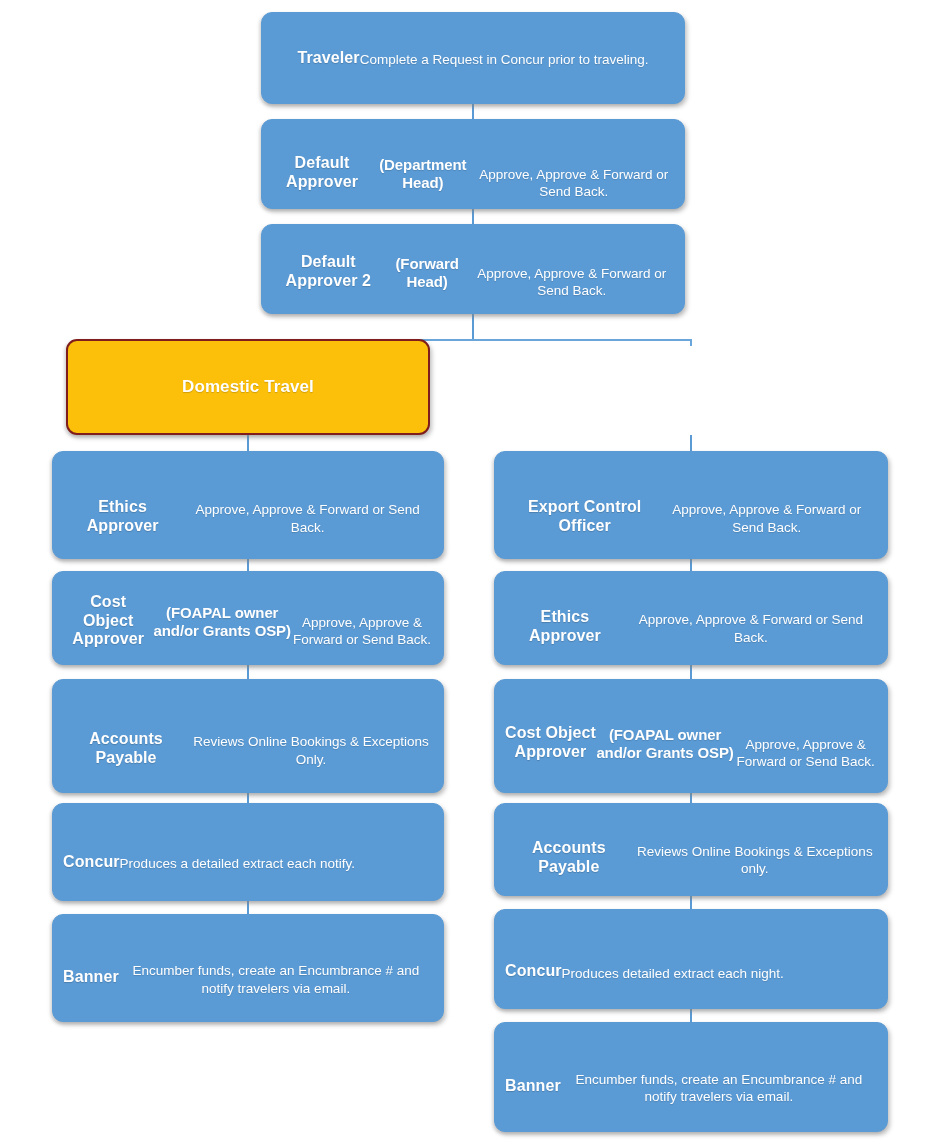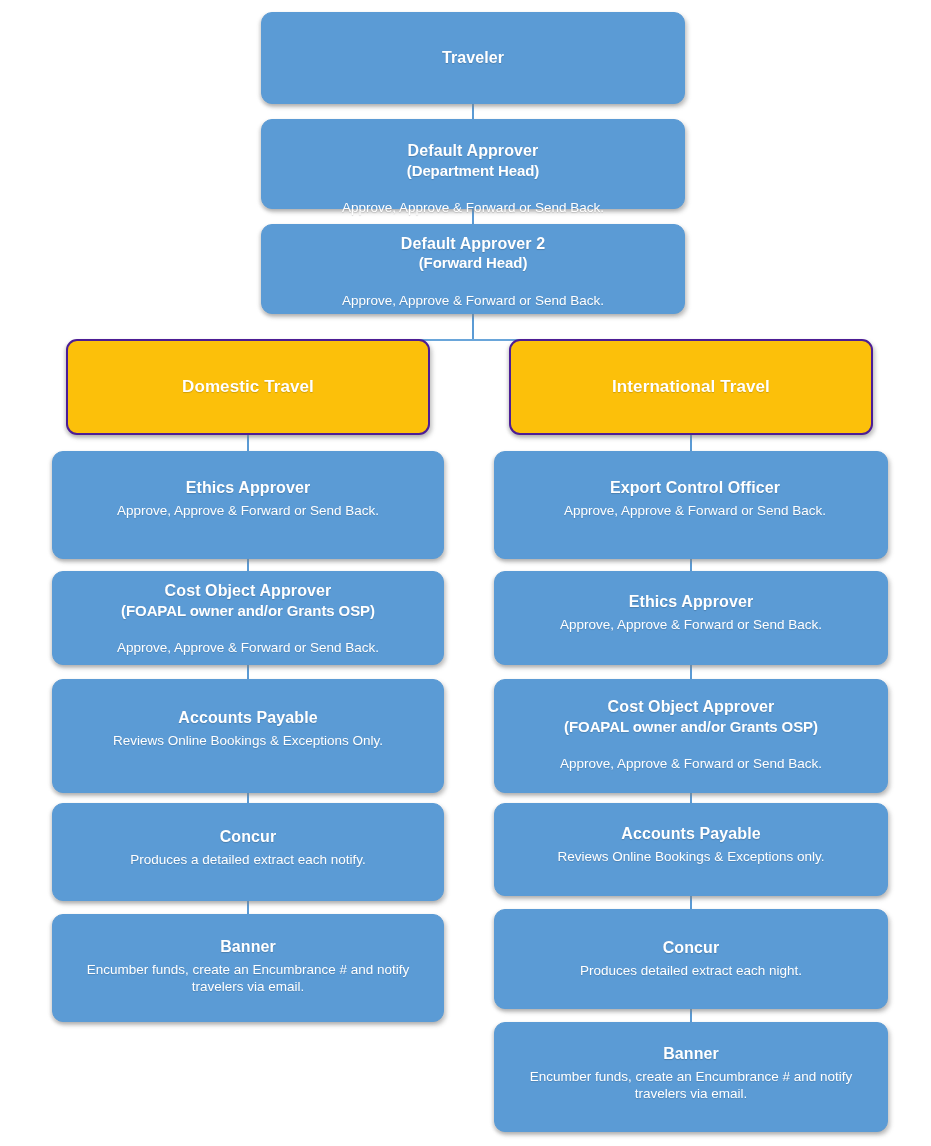--- a/index.html
+++ b/index.html
@@ -32,36 +32,36 @@
   .conn-h { height: 2px; }
   .conn-light { background: #6aa6da; }
 
   
   .node {
     position: absolute;
     box-sizing: border-box;
     border-radius: 11px;
     z-index: 3;
     display: flex;
-    flex-direction: column;
+    flex-direction: row;
     justify-content: center;
     align-items: center;
     text-align: center;
     color: #ffffff;
     box-shadow: 2px 3px 4px rgba(120,120,120,0.45),
                 -2px 2px 3px rgba(150,150,150,0.30);
     padding: 4px 10px;
   }
   .node.blue {
     background: #5B9BD5;
     border: 1px solid #5B9BD5;
   }
   .node.orange {
     background: #FCC00A;
-    border: 2px solid #4c1d95;
+    border: 2px solid #7f1d1d;
   }
 
   .node .title {
     font-weight: bold;
     font-size: 16px;
     line-height: 1.18;
     letter-spacing: 0.1px;
     text-shadow: 0 1px 1px rgba(0,0,0,0.18);
   }
   .node.orange .title {
@@ -109,41 +109,39 @@
 
   <div class="conn conn-v" style="left:690px; top:435px; height:16px;"></div>
   <div class="conn conn-v" style="left:690px; top:559px; height:12px;"></div>
   <div class="conn conn-v" style="left:690px; top:665px; height:14px;"></div>
   <div class="conn conn-v" style="left:690px; top:793px; height:10px;"></div>
   <div class="conn conn-v" style="left:690px; top:896px; height:13px;"></div>
   <div class="conn conn-v" style="left:690px; top:1009px; height:13px;"></div>
 
   <div class="node blue" style="left:261px; top:12px; width:424px; height:92px;">
     <div class="title">Traveler</div>
+    <div class="desc">Complete a Request in Concur prior to traveling.</div>
   </div>
 
   <div class="node blue" style="left:261px; top:119px; width:424px; height:90px; justify-content:space-between; padding-top:22px;">
     <div class="title">Default Approver</div>
     <div class="subtitle">(Department Head)</div>
     <div class="desc gap">Approve, Approve &amp; Forward or Send Back.</div>
   </div>
 
   <div class="node blue" style="left:261px; top:224px; width:424px; height:90px; justify-content:flex-end; padding-top:10px;">
     <div class="title">Default Approver 2</div>
     <div class="subtitle">(Forward Head)</div>
     <div class="desc gap">Approve, Approve &amp; Forward or Send Back.</div>
   </div>
 
   <div class="node orange" style="left:66px; top:339px; width:364px; height:96px;">
     <div class="title">Domestic Travel</div>
   </div>
 
-  <div class="node orange" style="left:509px; top:339px; width:364px; height:96px;">
-    <div class="title">International Travel</div>
-  </div>
 
   <div class="node blue" style="left:52px; top:451px; width:392px; height:108px; justify-content:flex-start; padding-top:27px;">
     <div class="title">Ethics Approver</div>
     <div class="desc">Approve, Approve &amp; Forward or Send Back.</div>
   </div>
 
   <div class="node blue" style="left:52px; top:571px; width:392px; height:94px; justify-content:flex-start; padding-top:10px;">
     <div class="title">Cost Object Approver</div>
     <div class="subtitle">(FOAPAL owner and/or Grants OSP)</div>
     <div class="desc gap">Approve, Approve &amp; Forward or Send Back.</div>

